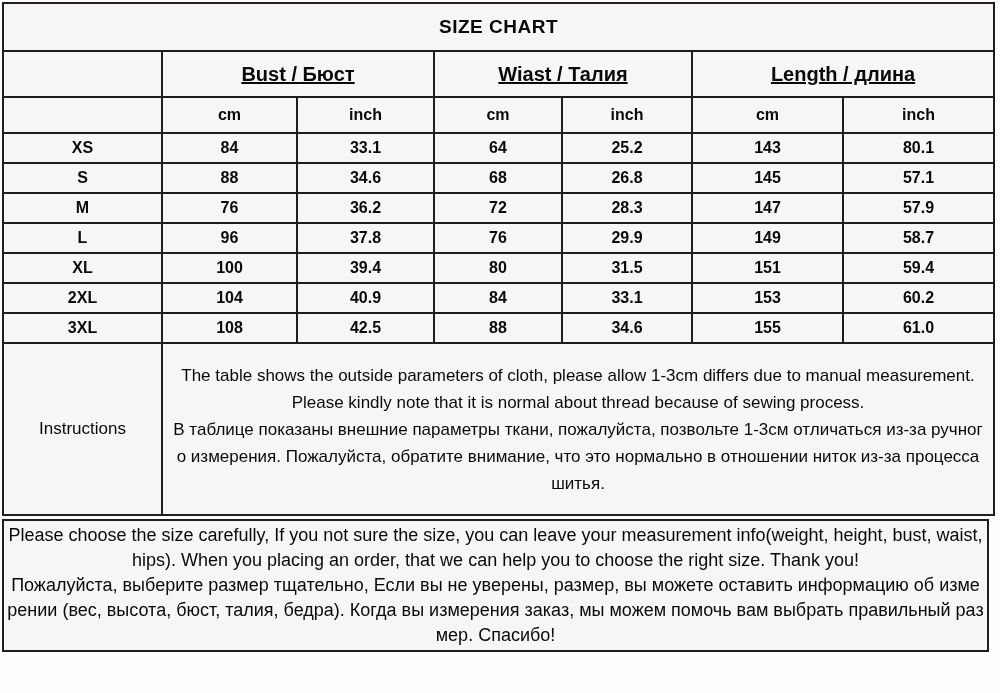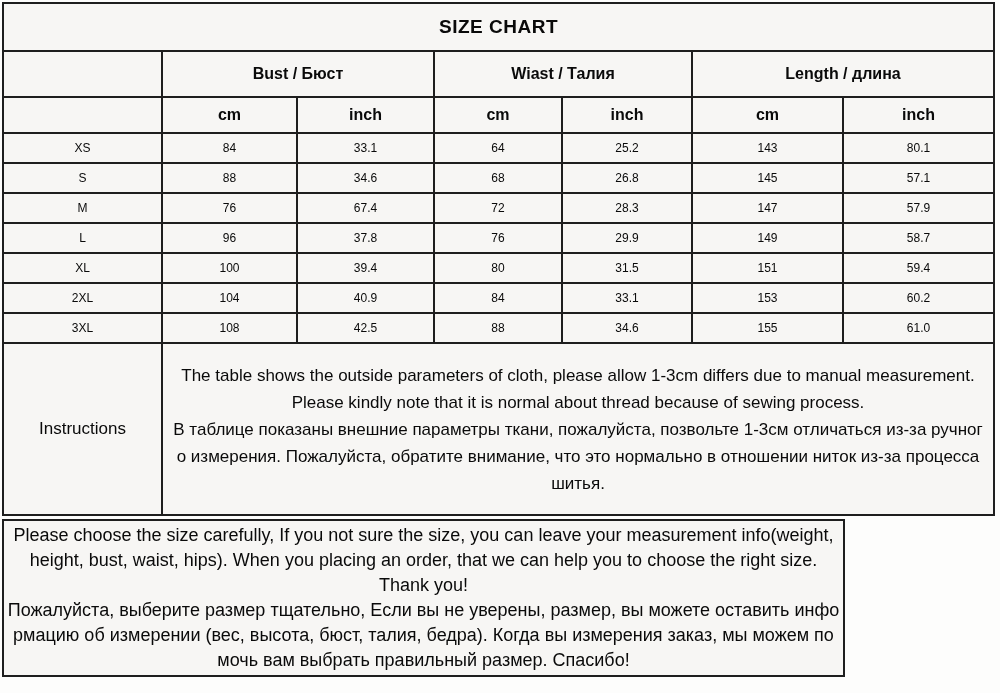--- a/index.html
+++ b/index.html
@@ -19,30 +19,30 @@
     background: #f7f6f4;
   }
   .chart td {
     border: 2px solid #1e1e1e;
     text-align: center;
     vertical-align: middle;
     padding: 0;
     overflow: hidden;
   }
   .title-row td  { height: 48px; font-size: 19px; font-weight: bold; letter-spacing: .5px; }
-  .head-row td   { height: 46px; font-size: 16px; font-weight: bold; }
+  .head-row td   { height: 46px; font-size: 20px; font-weight: bold; text-decoration: underline; }
   .unit-row td   { height: 36px; font-size: 16px; font-weight: bold; }
-  .data-row td   { height: 30px; font-size: 12px; font-weight: normal; }
+  .data-row td   { height: 30px; font-size: 16px; font-weight: bold; }
   .instr-row td  { height: 172px; }
   .instr-label   { font-size: 17px; font-weight: normal; }
   .instr-body    { font-size: 17px; font-weight: normal; padding: 4px 8px !important; }
   .instr-body p  { margin: 0; line-height: 27px; }
   .ru-break      { word-break: break-all; }
   .footer {
-    width: 843px;
+    width: 987px;
     margin: 3px 0 0 2px;
     border: 2px solid #1e1e1e;
     background: #f7f6f4;
     text-align: center;
     font-size: 18px;
     padding: 2px 3px;
   }
   .footer p { margin: 0; line-height: 25px; }
 </style>
 </head>
@@ -95,21 +95,21 @@
     <td>88</td>
     <td>34.6</td>
     <td>68</td>
     <td>26.8</td>
     <td>145</td>
     <td>57.1</td>
   </tr>
   <tr class="data-row">
     <td>M</td>
     <td>76</td>
-    <td>67.4</td>
+    <td>36.2</td>
     <td>72</td>
     <td>28.3</td>
     <td>147</td>
     <td>57.9</td>
   </tr>
   <tr class="data-row">
     <td>L</td>
     <td>96</td>
     <td>37.8</td>
     <td>76</td>

